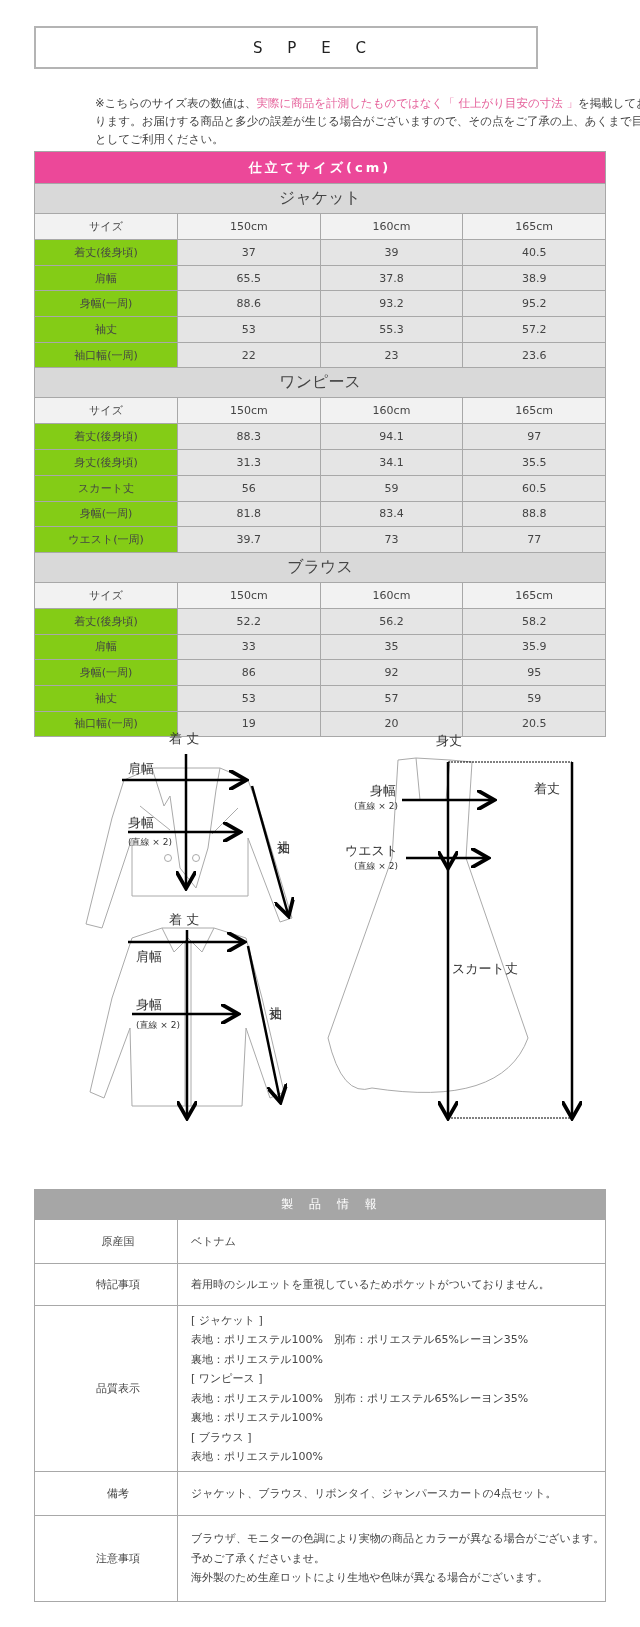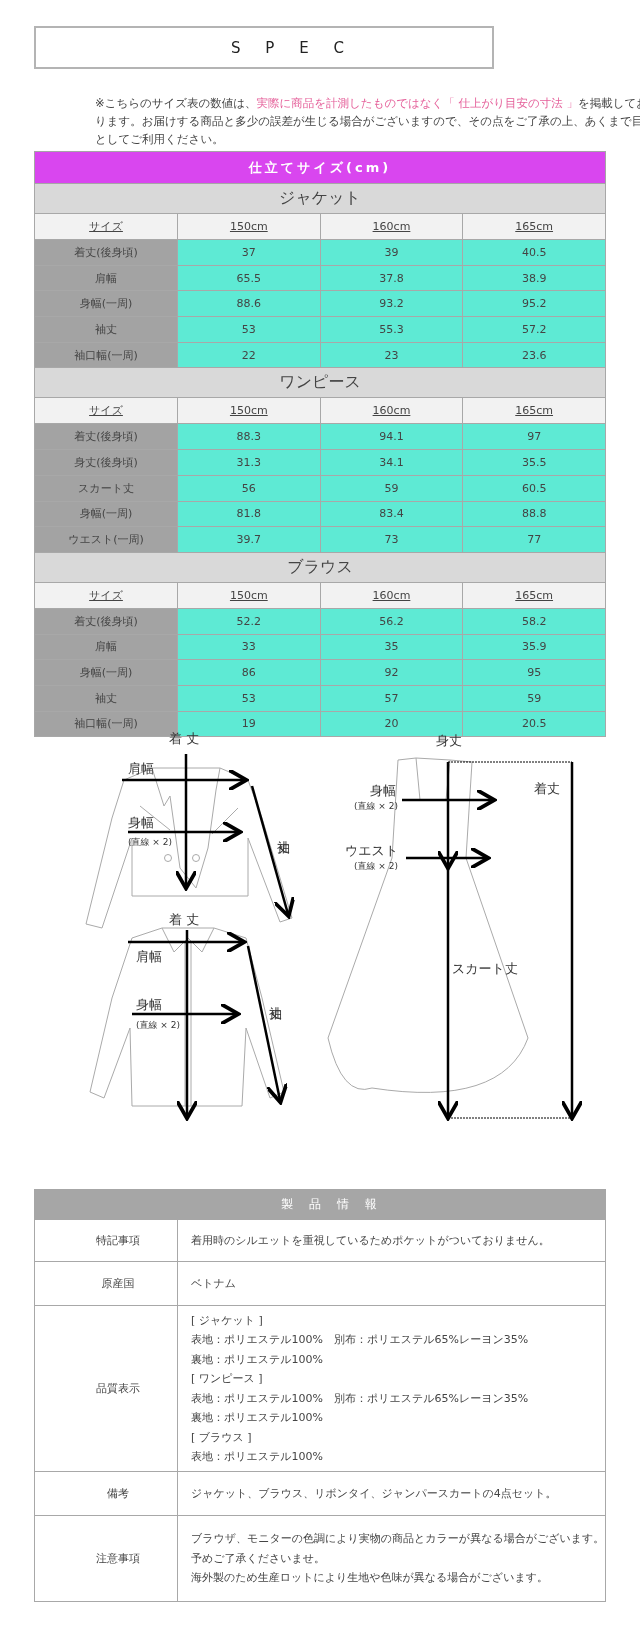--- a/index.html
+++ b/index.html
@@ -1,43 +1,43 @@
 <!DOCTYPE html>
 <html><head>
 <meta charset="utf-8">
 <style>
   * { box-sizing: border-box; margin: 0; padding: 0; }
   html, body { width: 640px; height: 1627px; background: #ffffff; overflow: hidden; }
   body { font-family: "DejaVu Sans", "Liberation Sans", sans-serif; color: #333; position: relative; }
 
   .spec-box {
-    position: absolute; left: 34px; top: 26px; width: 460px; height: 43px;
+    position: absolute; left: 34px; top: 26px; width: 504px; height: 43px;
     border: 2px solid #b4b4b4; display: flex; align-items: center; justify-content: center; padding-left: 47px;
   }
   .spec-title { font-size: 15px; letter-spacing: 10px; color: #222; padding-left: 10px; }
 
   .note {
     position: absolute; left: 47px; top: 94px; width: 560px;
     font-size: 11.5px; line-height: 18px; color: #444; margin-left: 48px;
   }
   .note .pink { color: #e5609a; }
 
   table { border-collapse: collapse; table-layout: fixed; }
   .size-table { position: absolute; left: 34px; top: 151px; width: 572px; }
   .size-table td, .size-table th {
     border: 1px solid #a8a8a8; text-align: center; font-size: 11px; color: #444; font-weight: normal;
   }
   .size-table .main-head th {
-    background: #d946ef; color: #fff; height: 32px; font-size: 13px; letter-spacing: 3px; font-weight: bold;
+    background: #ec4899; color: #fff; height: 32px; font-size: 13px; letter-spacing: 3px; font-weight: bold;
     border-color: #a6a6a6;
   }
   .size-table .cat-row td { background: #d9d9d9; height: 30px; font-size: 16px; }
-  .size-table .data-row td { height: 25.7px; background: #5eead4; }
-  .size-table .data-row td.label { background: #a3a3a3; }
-  .size-table .head-row td { height: 26px; background: #f2f2f2; text-decoration: underline; }
+  .size-table .data-row td { height: 25.7px; background: #e5e5e5; }
+  .size-table .data-row td.label { background: #84cc16; }
+  .size-table .head-row td { height: 26px; background: #f2f2f2; }
   .size-table col.c0 { width: 143px; }
 
   .diagrams { position: absolute; left: 52px; top: 738px; width: 572px; height: 430px; }
   .diagrams svg { position: absolute; left: 0; top: 0; }
   .dlabel { position: absolute; font-size: 13px; color: #333; white-space: nowrap; }
   .dsub { position: absolute; font-size: 9px; color: #333; white-space: nowrap; }
   .vlabel { writing-mode: vertical-rl; }
 
   .info-table { position: absolute; left: 34px; top: 1189px; width: 572px; }
   .info-table td, .info-table th { border: 1px solid #a8a8a8; font-size: 11px; color: #444; font-weight: normal; padding-left: 24px; }
@@ -264,30 +264,30 @@
   <colgroup>
       <col class="c0">
       <col>
     </colgroup>
   <thead>
     <tr class="main-head">
         <th colspan="2">製 品 情 報</th>
       </tr>
   </thead>
   <tbody id="info-body">
+      <tr style="height: 44px;">
+        <td class="label">原産国</td>
+        <td class="value">
+          <div>ベトナム</div>
+        </td>
+      </tr>
       <tr style="height: 42px;">
         <td class="label">特記事項</td>
         <td class="value">
           <div>着用時のシルエットを重視しているためポケットがついておりません。</div>
-        </td>
-      </tr>
-      <tr style="height: 44px;">
-        <td class="label">原産国</td>
-        <td class="value">
-          <div>ベトナム</div>
         </td>
       </tr>
       <tr style="height: 166px;">
         <td class="label">品質表示</td>
         <td class="value">
           <div>[ ジャケット ]</div>
           <div>表地：ポリエステル100%　別布：ポリエステル65%レーヨン35%</div>
           <div>裏地：ポリエステル100%</div>
           <div>[ ワンピース ]</div>
           <div>表地：ポリエステル100%　別布：ポリエステル65%レーヨン35%</div>

